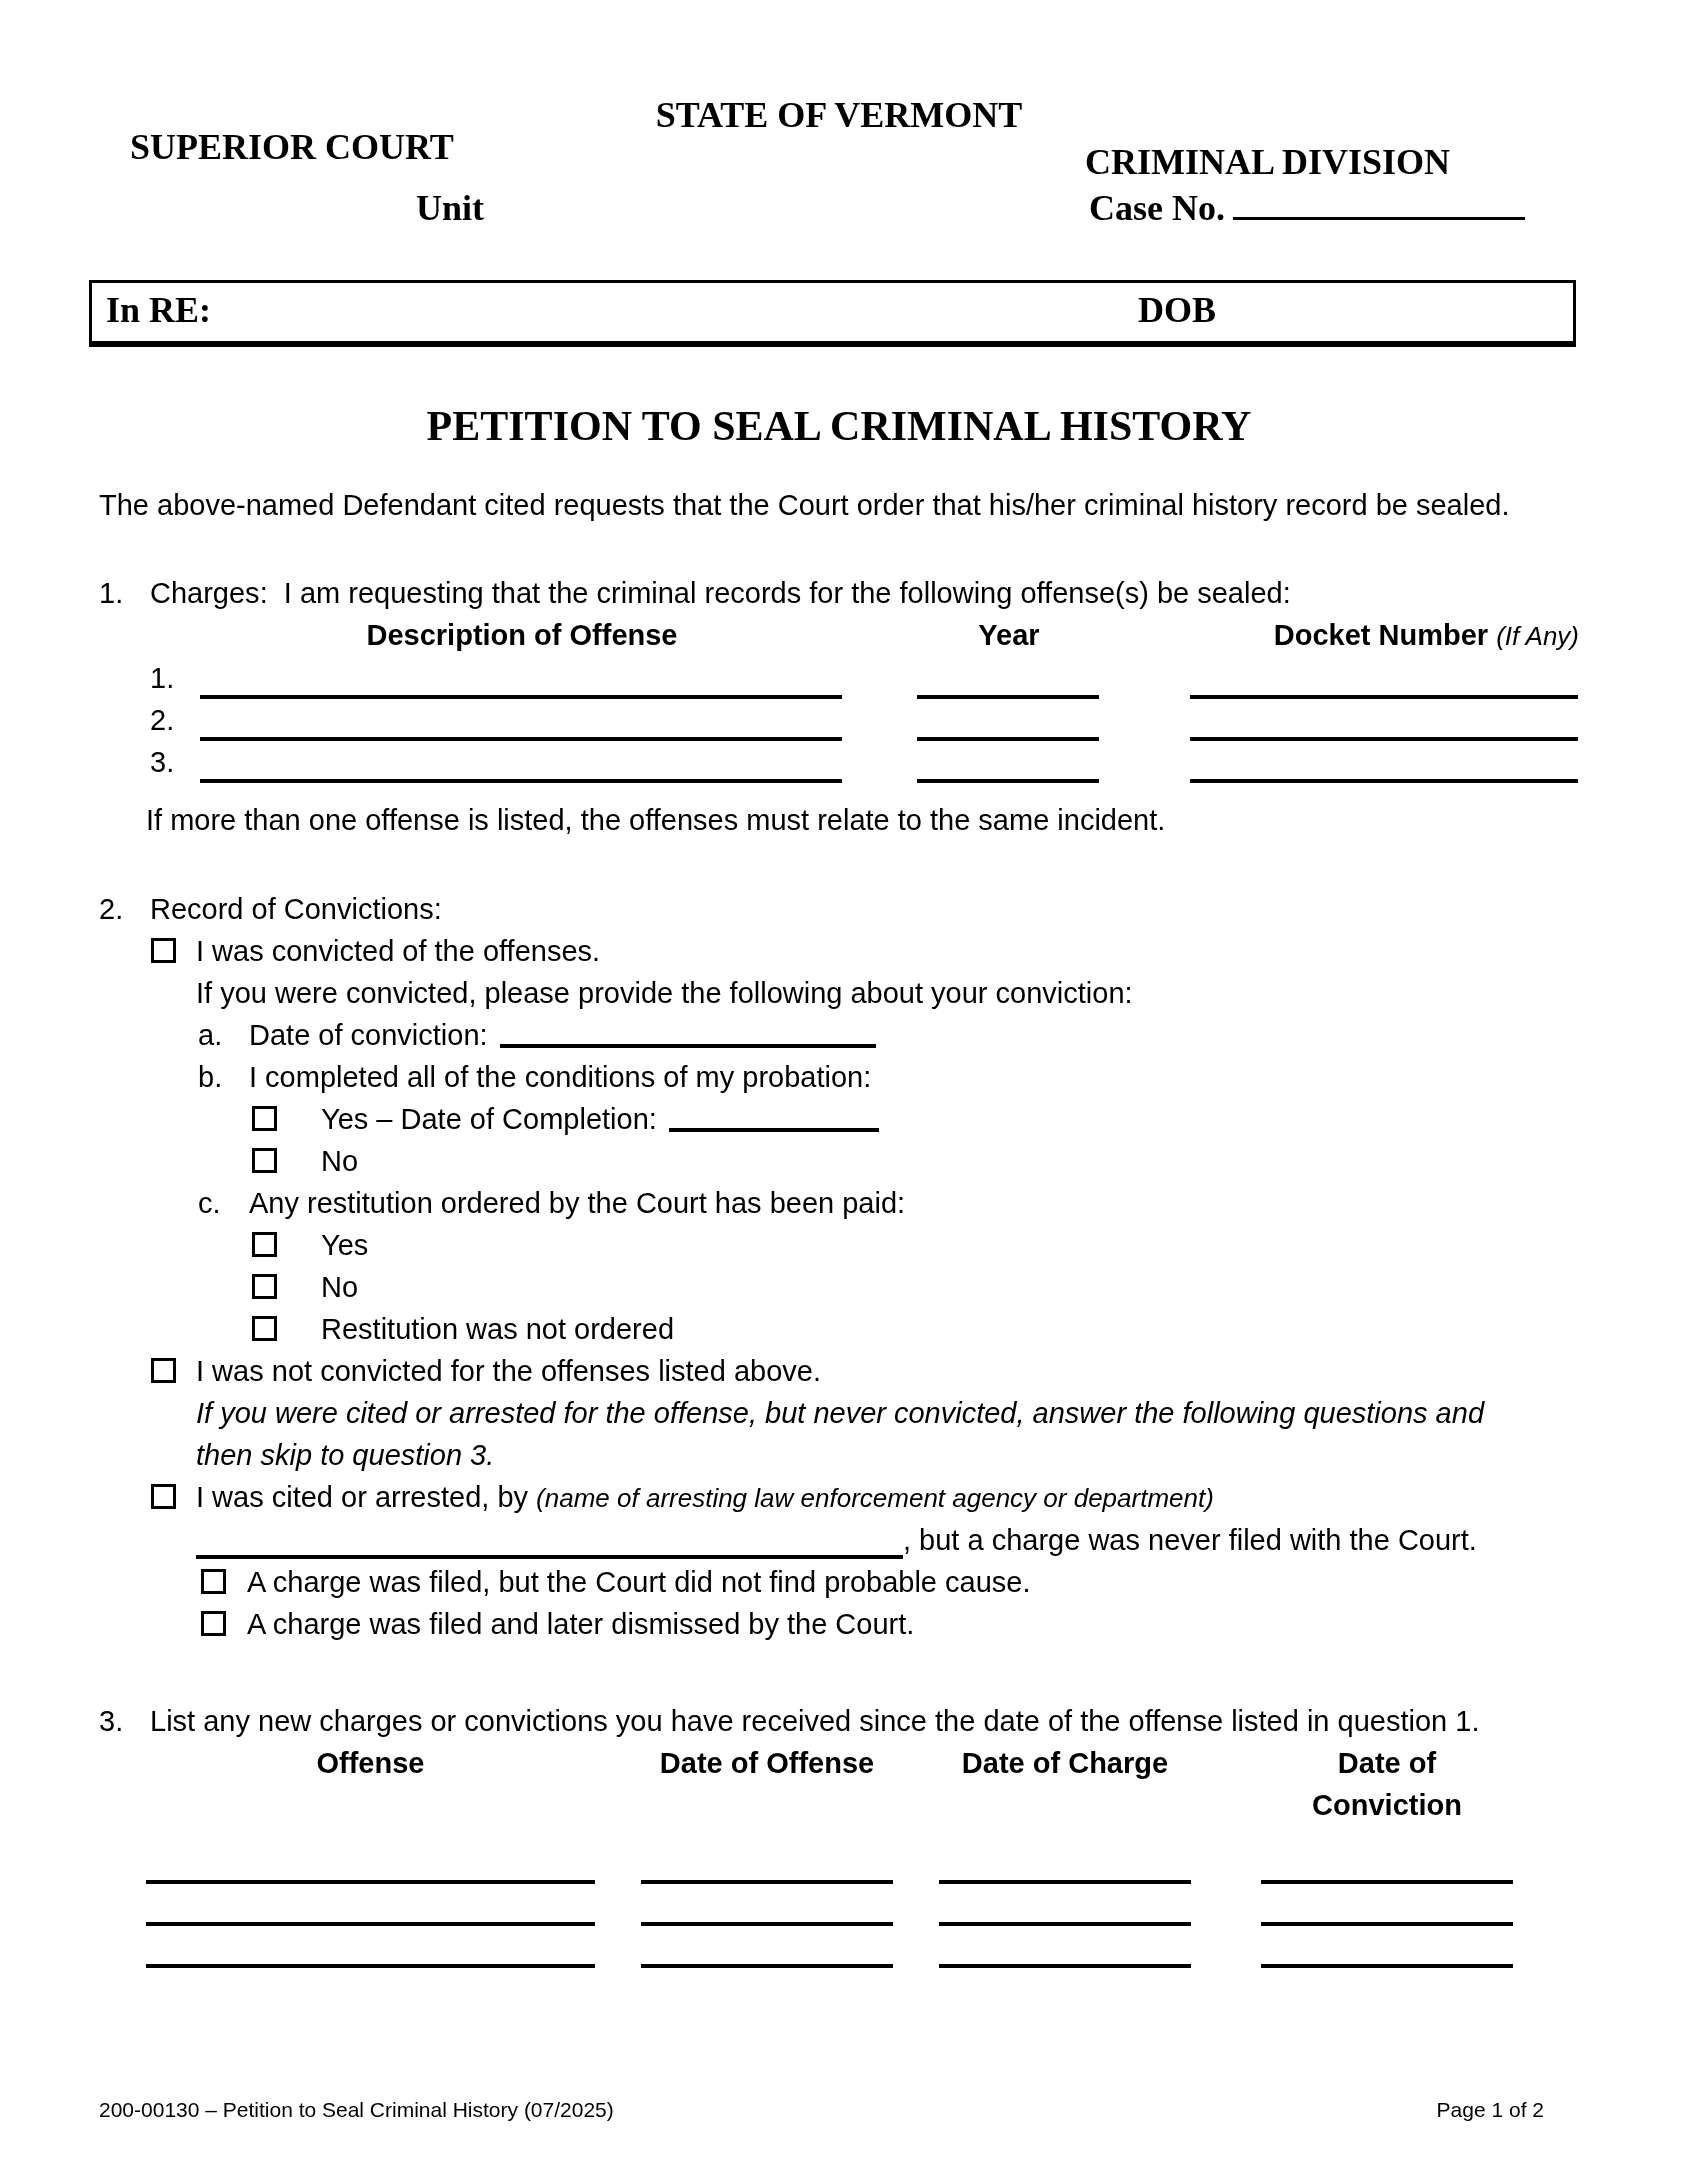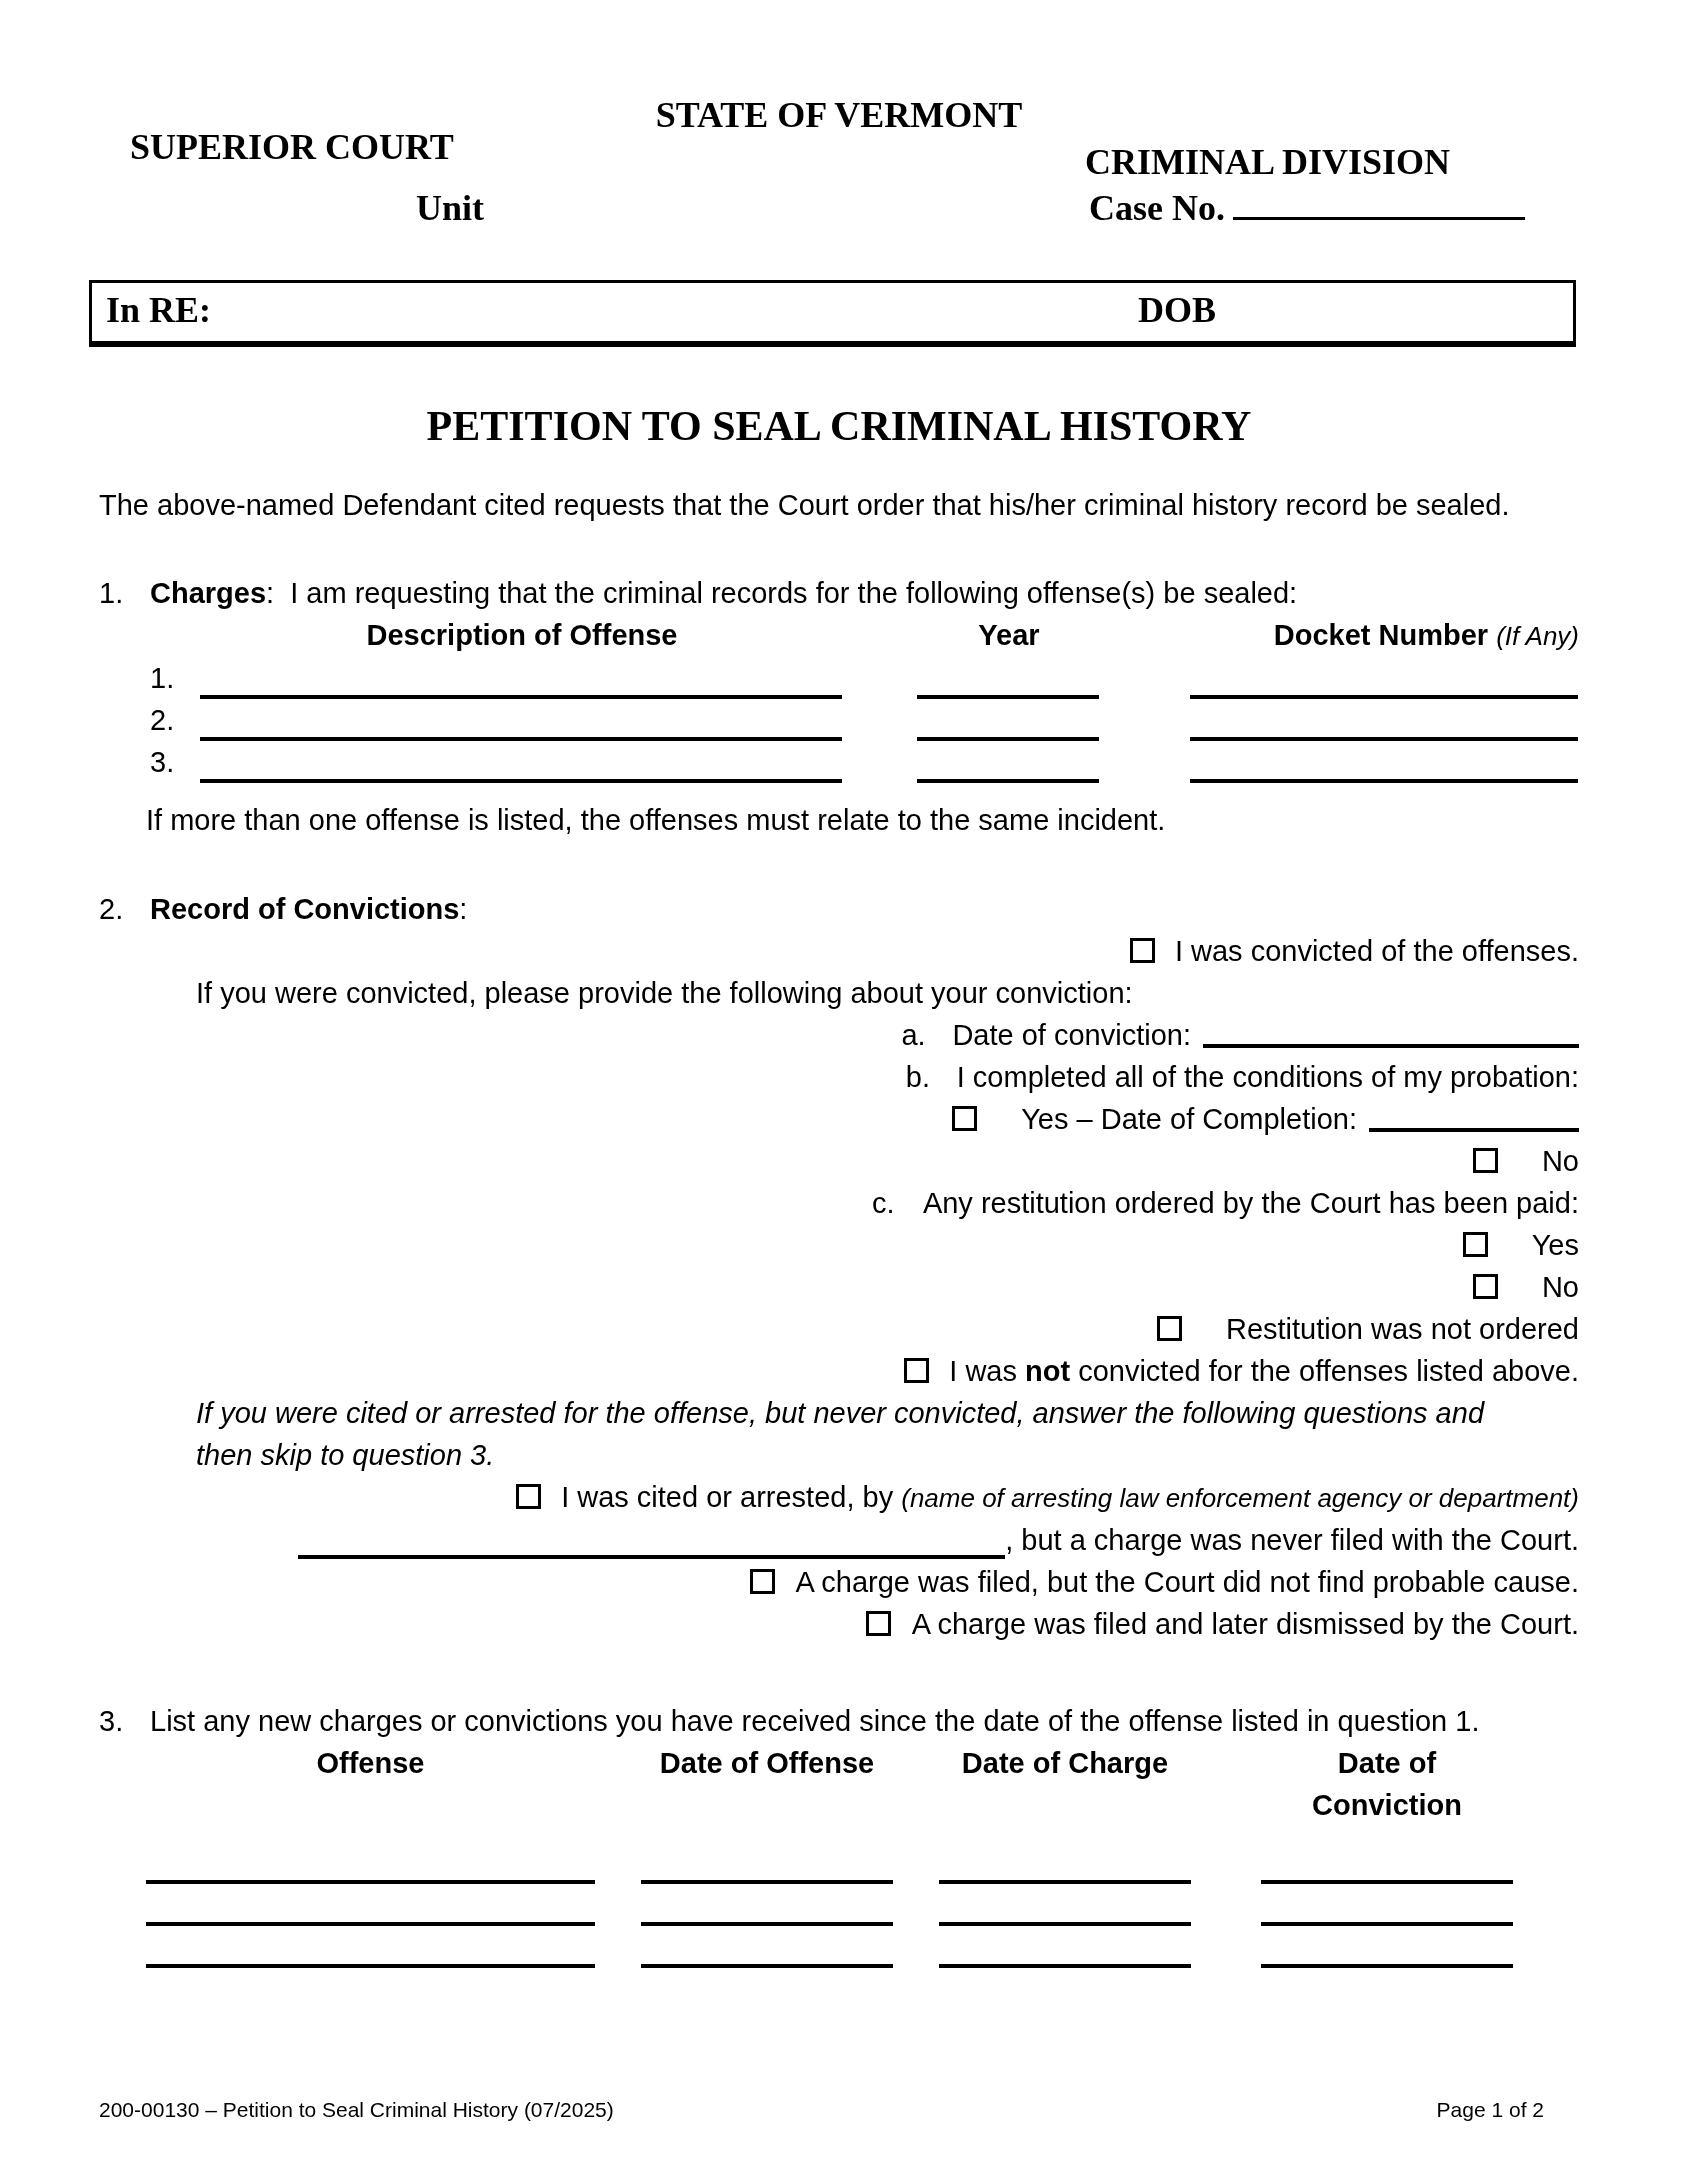--- a/index.html
+++ b/index.html
@@ -34,21 +34,21 @@
   .dob { position:absolute; left:1046px; top:8px; }
 
   .doc-title { margin-top:55px; text-align:center; font-size:42px; line-height:48px; }
 
   .intro { margin-top:34px; }
 
   
   .q-line { display:flex; }
   .q-num  { flex:none; width:51px; }
   .q-text { flex:auto; }
-  b { font-weight:bold; }
+  b { font-weight:normal; }
   .it { font-style:italic; }
   .small-it { font-style:italic; font-size:26px; }
 
   
   .fill { display:inline-block; border-bottom:4px solid #000; height:30px; vertical-align:baseline; }
   .w380 { width:376px; } .w212 { width:210px; } .w714 { width:707px; flex:none; }
 
   
   .q1 { margin-top:46px; }
   .charges-head { display:flex; font-weight:bold; }
@@ -60,21 +60,21 @@
   .ch-docket { flex:none; width:388px; text-align:right; }
   .c-row { display:flex; height:42px; align-items:flex-end; }
   .c-num { flex:none; width:50px; margin-left:51px; }
   .c-desc { flex:none; width:642px; border-bottom:4px solid #000; height:40px; }
   .c-year { flex:none; width:182px; border-bottom:4px solid #000; height:40px; margin-left:75px; }
   .c-docket { flex:none; width:388px; border-bottom:4px solid #000; height:40px; margin-left:91px; }
   .charges-note { margin-left:47px; margin-top:16px; }
 
   
   .q2 { margin-top:47px; }
-  .row { display:flex; align-items:flex-start;justify-content:flex-end; }
+  .row { display:flex; align-items:flex-start; }
   .cb { flex:none; width:25px; height:25px; box-sizing:border-box; border:3px solid #000; margin-top:8px; background:#fff; }
   .ml53 { margin-left:52px; } .ml98 { margin-left:97px; } .ml100 { margin-left:99px; }
   .ml103 { margin-left:102px; } .ml155 { margin-left:153px; }
   .gap20 { margin-right:20px; } .gap21 { margin-right:21px; } .gap44 { margin-right:44px; }
   .abc { flex:none; width:51px; }
   .hint-wrap { max-width:1317px; }
 
   
   .q3 { margin-top:55px; }
   .q3-head { display:flex; font-weight:bold; }

